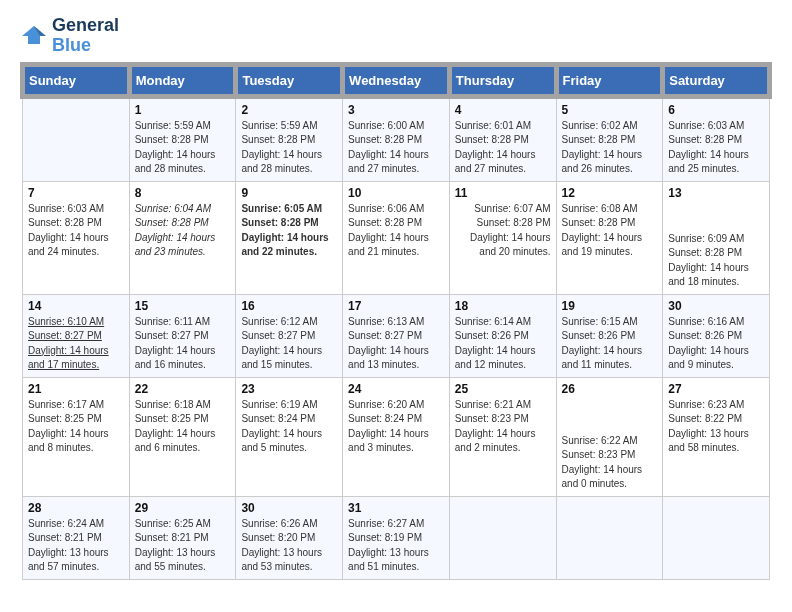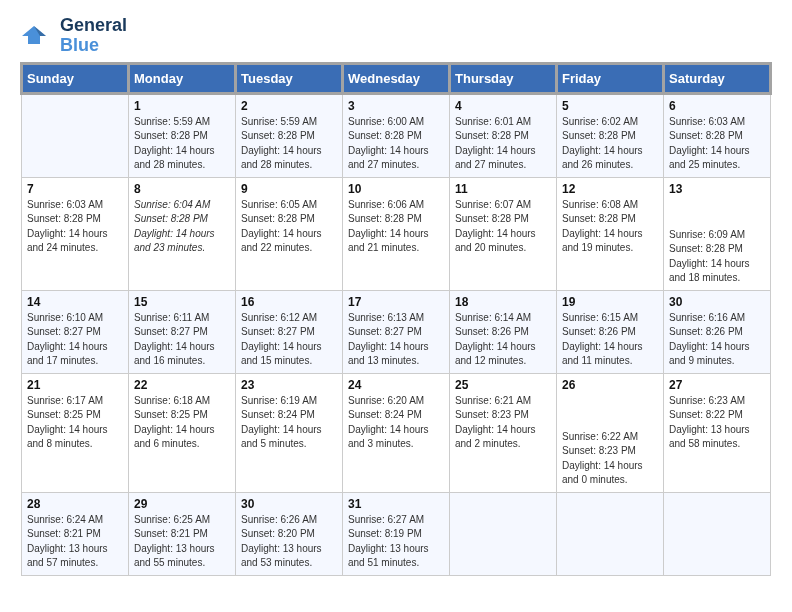--- a/index.html
+++ b/index.html
@@ -16,21 +16,21 @@
     }
     .header {
       display: flex;
       align-items: flex-start;
       justify-content: space-between;
       margin-bottom: 6px;
     }
     .logo {
       display: flex;
       align-items: center;
-      gap: 12px;
+      gap: 4px;
     }
     .logo-text {
       font-size: 18px;
       font-weight: bold;
       color: #1a3a5c;
       line-height: 1.1;
     }
     .logo-bird {
       width: 28px;
       height: 28px;
@@ -54,21 +54,21 @@
       border-collapse: collapse;
       table-layout: fixed;
     }
     thead tr th {
       background-color: #3a6db5;
       color: #fff;
       font-size: 13px;
       font-weight: bold;
       padding: 6px 4px;
       text-align: left;
-      border: 3px solid #a3a3a3;
+      border: 5px solid #a3a3a3;
     }
     tbody tr td {
       border: 1px solid #ccc;
       vertical-align: top;
       padding: 4px 5px;
       font-size: 10.5px;
       color: #333;
       height: 82px;
     }
     tbody tr:nth-child(odd) td {
@@ -179,35 +179,35 @@
           </td>
           <td>
             <span class="day-number">8</span>
             <div class="day-info" style="white-space: pre-line; font-style: italic;">Sunrise: 6:04 AM
 Sunset: 8:28 PM
 Daylight: 14 hours
 and 23 minutes.</div>
           </td>
           <td>
             <span class="day-number">9</span>
-            <div class="day-info" style="white-space: pre-line;">Sunrise: 6:05 AM
+            <div class="day-info" style="white-space: pre-line; font-weight: bold;">Sunrise: 6:05 AM
 Sunset: 8:28 PM
 Daylight: 14 hours
 and 22 minutes.</div>
           </td>
           <td>
             <span class="day-number">10</span>
             <div class="day-info" style="white-space: pre-line;">Sunrise: 6:06 AM
 Sunset: 8:28 PM
 Daylight: 14 hours
 and 21 minutes.</div>
           </td>
           <td>
             <span class="day-number">11</span>
-            <div class="day-info" style="white-space: pre-line;">Sunrise: 6:07 AM
+            <div class="day-info" style="white-space: pre-line; text-align: right;">Sunrise: 6:07 AM
 Sunset: 8:28 PM
 Daylight: 14 hours
 and 20 minutes.</div>
           </td>
           <td>
             <span class="day-number">12</span>
             <div class="day-info" style="white-space: pre-line;">Sunrise: 6:08 AM
 Sunset: 8:28 PM
 Daylight: 14 hours
 and 19 minutes.</div>
@@ -216,21 +216,21 @@
             <span class="day-number">13</span>
             <div class="day-info" style="white-space: pre-line; margin-top: 32px;">Sunrise: 6:09 AM
 Sunset: 8:28 PM
 Daylight: 14 hours
 and 18 minutes.</div>
           </td>
         </tr>
         <tr>
           <td>
             <span class="day-number">14</span>
-            <div class="day-info" style="white-space: pre-line;">Sunrise: 6:10 AM
+            <div class="day-info" style="white-space: pre-line; text-decoration: underline;">Sunrise: 6:10 AM
 Sunset: 8:27 PM
 Daylight: 14 hours
 and 17 minutes.</div>
           </td>
           <td>
             <span class="day-number">15</span>
             <div class="day-info" style="white-space: pre-line;">Sunrise: 6:11 AM
 Sunset: 8:27 PM
 Daylight: 14 hours
 and 16 minutes.</div>

